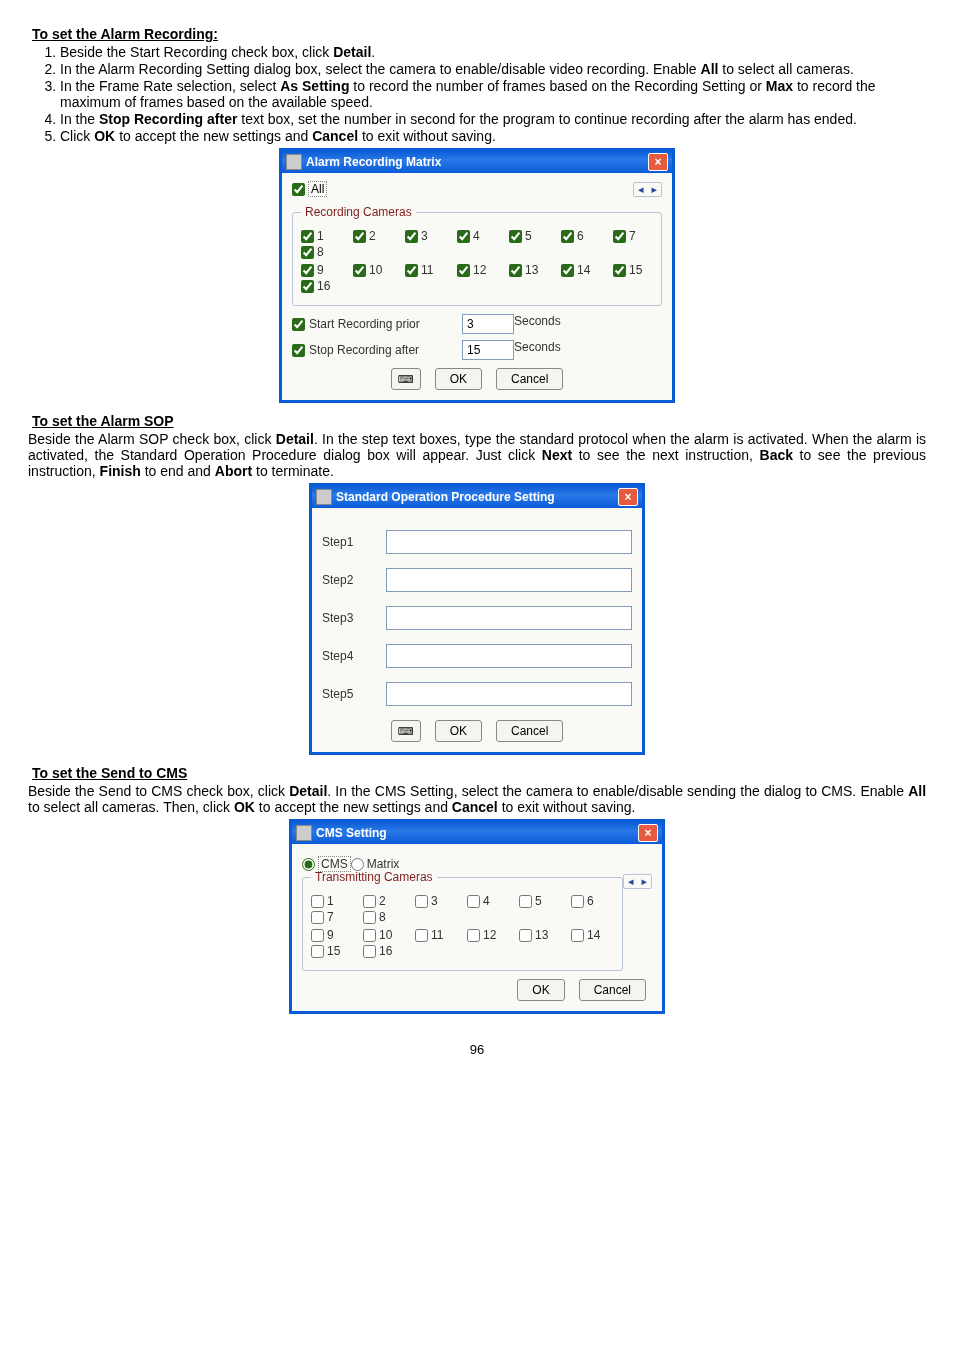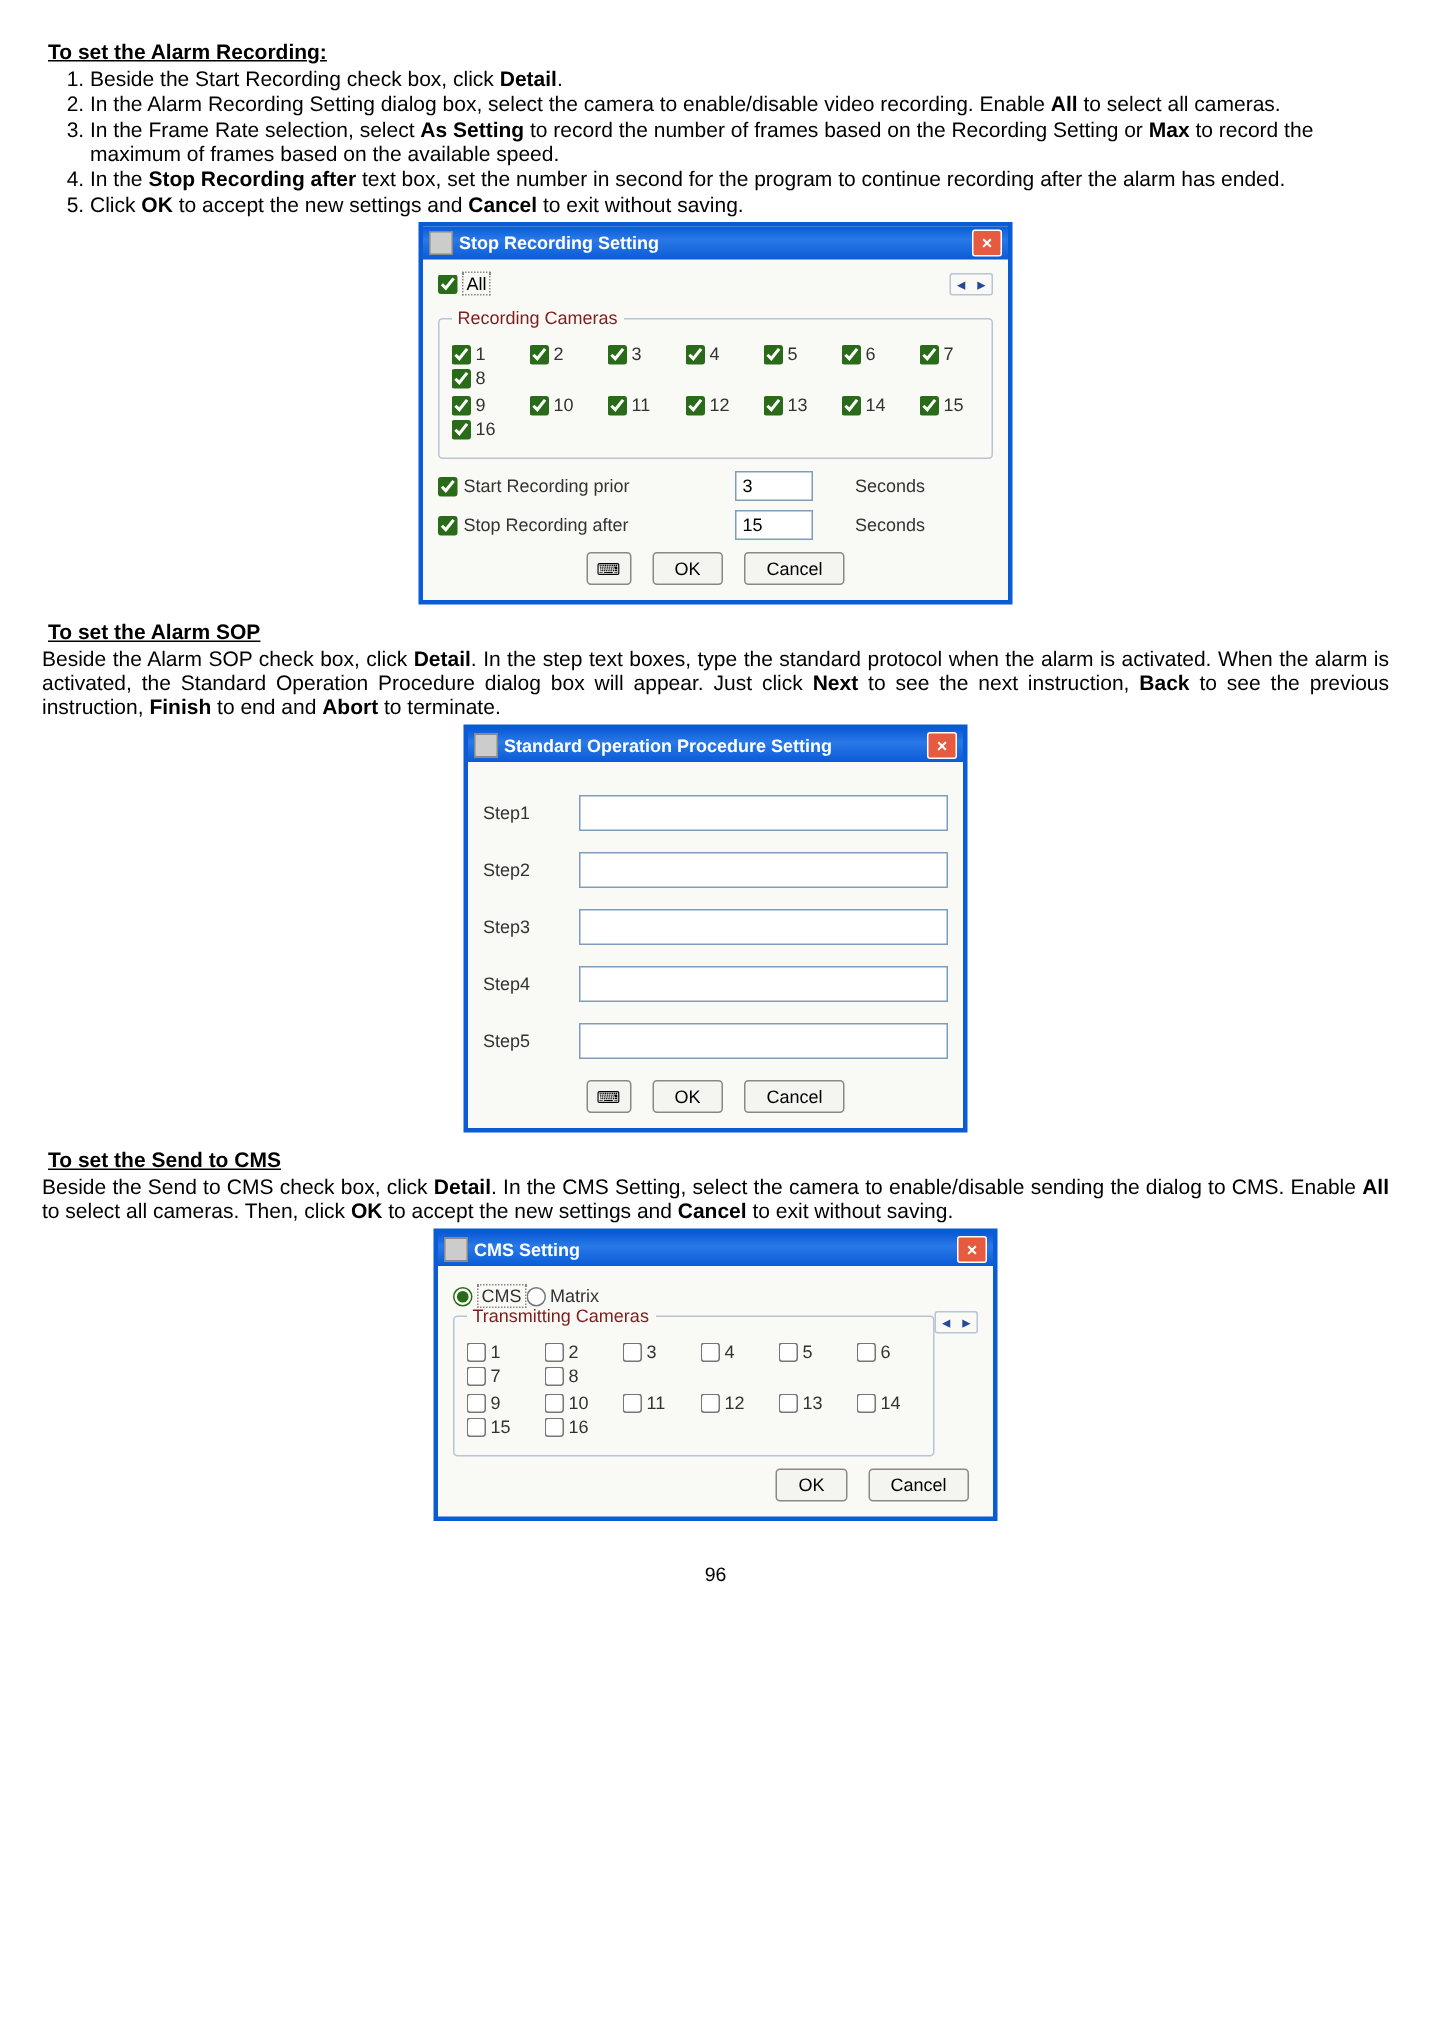--- a/index.html
+++ b/index.html
@@ -69,21 +69,21 @@
   legend { padding:0 4px; color:#7f1d1d; font-size:12px; }
   .checkrow { color:#333; display:flex; flex-wrap:wrap; gap:2px 12px; margin:4px 0; }
   .clabel { display:inline-flex; align-items:center; gap:3px; min-width:40px; }
   .pager {
     float:right; display:inline-flex; border:1px solid #b8c4d8; border-radius:2px;
   }
   .pager span {
     padding:0 4px; font-size:11px; color:#24499a;
   }
   .radio-row { display:flex; gap:90px; align-items:center; margin:4px 0; color:#333;}
-  .cfg-row { display:flex; align-items:center; gap:28px; margin:6px 0; color:#333;}
+  .cfg-row { display:flex; gap:0; margin:6px 0; color:#333;}
   .cfg-row input[type=text] {
     width:42px; height:18px; border:1px solid #7f9db9; padding:0 4px; font-size:12px;
   }
   .cfg-row .cklbl { width:170px; display:flex; align-items:center; gap:4px;}
   .btn-row { display:flex; justify-content:center; gap:14px; margin-top:8px;}
   button.xp {
     font-family: Tahoma, Arial, sans-serif;
     font-size:12px;
     padding:1px 14px;
     border:1px solid #888;
@@ -138,21 +138,21 @@
     <span class="bold">Cancel</span>
     <span>to exit without saving.</span>
   </li>
 </ol>
 
 <div class="dialog-wrap">
   <div class="xp-dialog" style="width:390px;">
     <div class="xp-title">
       <div class="t-left">
         <span class="app-icon"></span>
-        <span>Stop Recording Setting</span>
+        <span>Alarm Recording Matrix</span>
       </div>
       <div class="xp-close">×</div>
     </div>
     <div class="dlg-body">
       <div style="display:flex; align-items:center; justify-content:space-between;">
         <label class="clabel">
           <input type="checkbox" checked="" style="">
           <span style="border:1px dotted #888; padding:0 2px;">All</span>
         </label>
         <div class="pager">

